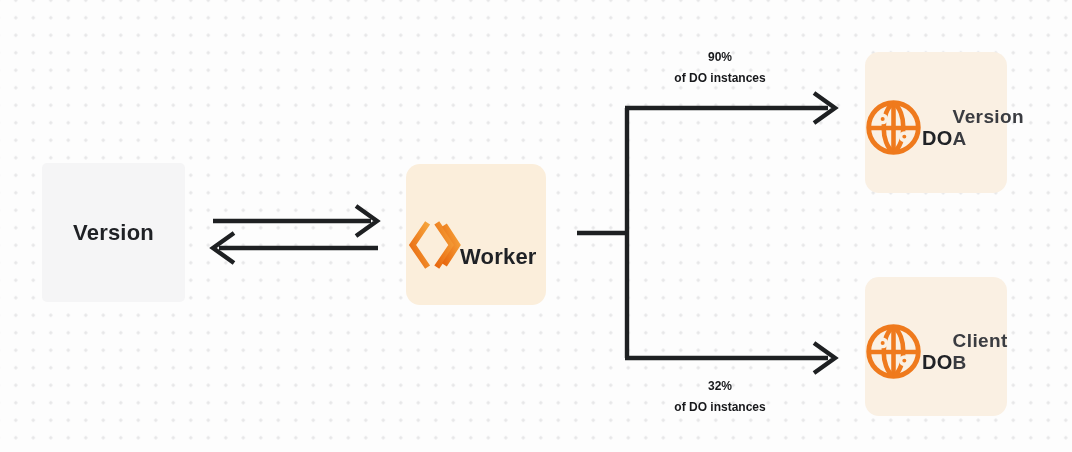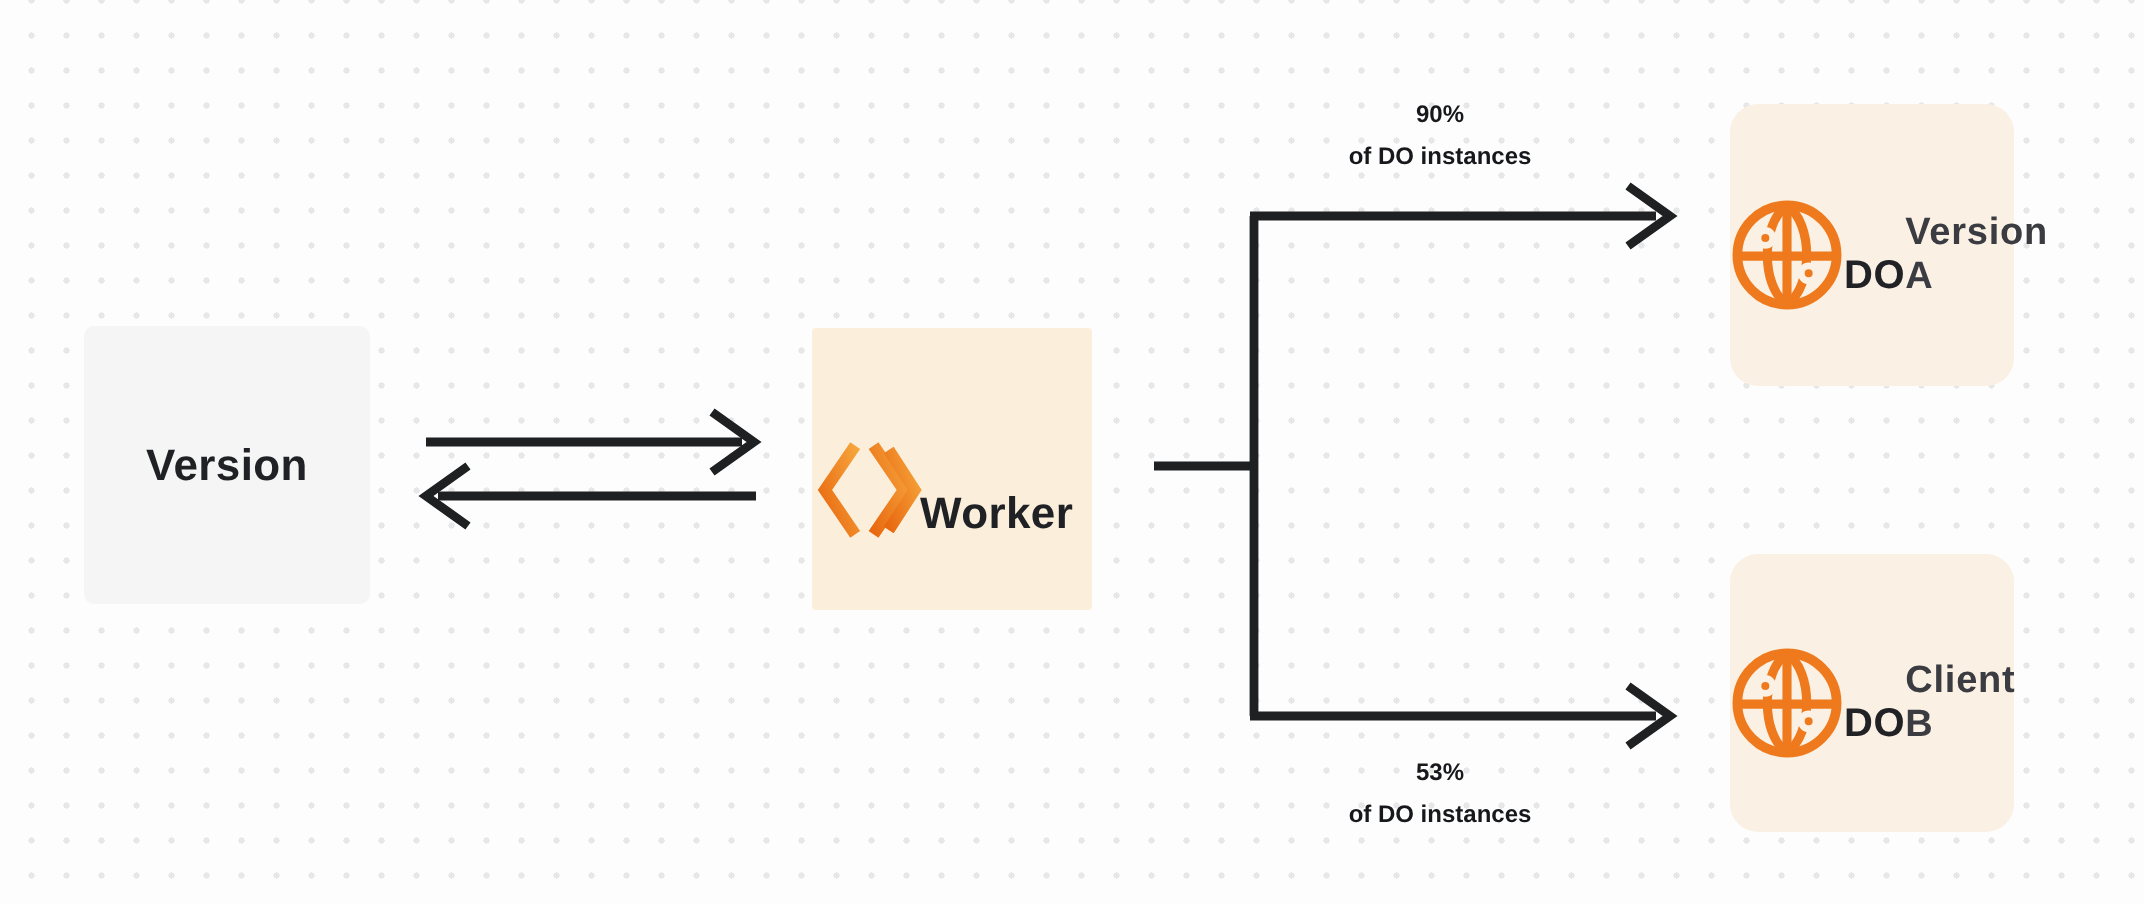--- a/index.html
+++ b/index.html
@@ -7,21 +7,21 @@
     position:relative; width:1072px; height:452px; overflow:hidden;
     background-color:#fdfdfd;
     background-image: radial-gradient(circle, #e7e7e8 1.5px, transparent 1.6px);
     background-size:17.5px 17.5px;
     background-position:7px 9px;
     font-family:"Liberation Sans", sans-serif;
   }
   .node { position:absolute; display:flex; flex-direction:row; align-items:center; box-sizing:border-box; }
   .client-box { left:42px; top:163px; width:143px; height:139px; background:#f5f5f6; border-radius:5px; justify-content:center; }
   .client-label { font-size:22px; font-weight:700; color:#1f2125; letter-spacing:.2px; }
-  .worker-box { left:406px; top:164px; width:140px; height:141px; background:#fbeedb; border-radius:2px; padding-top:21px; }
+  .worker-box { left:406px; top:164px; width:140px; height:141px; background:#fbeedb; border-radius:14px; padding-top:21px; }
   .worker-icon { width:54px; height:56px; }
   .worker-label { margin-top:23px; font-size:22px; font-weight:700; color:#1f2125; letter-spacing:.2px; }
   .do-box { left:865px; width:142px; background:#faf0e3; border-radius:14px; padding-top:9px; }
   .do-a { top:52px; height:141px; }
   .do-b { top:277px; height:139px; }
   .globe-icon { width:57px; height:57px; }
   .do-title { margin-top:21px; font-size:20px; font-weight:700; color:#202226; letter-spacing:.3px; line-height:22px; }
   .do-sub { margin-top:1px; font-size:19px; font-weight:700; color:#3a3c41; letter-spacing:.4px; line-height:22px; }
   .edge-label { position:absolute; left:610px; width:220px; text-align:center; font-size:12px; font-weight:700; color:#17181b; line-height:21px; }
   .edge-label-top { top:47px; }
@@ -108,17 +108,17 @@
     </span>
     <span class="do-title">DO</span>
     <span class="do-sub">Client B</span>
   </div>
 
   <div class="edge-label edge-label-top">
     <span style="display:block">90%</span>
     <span style="display:block">of DO instances</span>
   </div>
   <div class="edge-label edge-label-bottom">
-    <span style="display:block">53%</span>
+    <span style="display:block">32%</span>
     <span style="display:block">of DO instances</span>
   </div>
 
 </div>
 
 </body></html>

